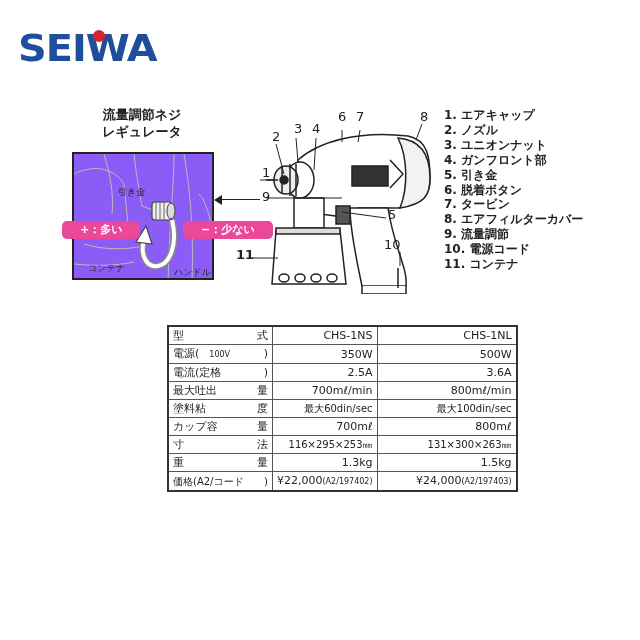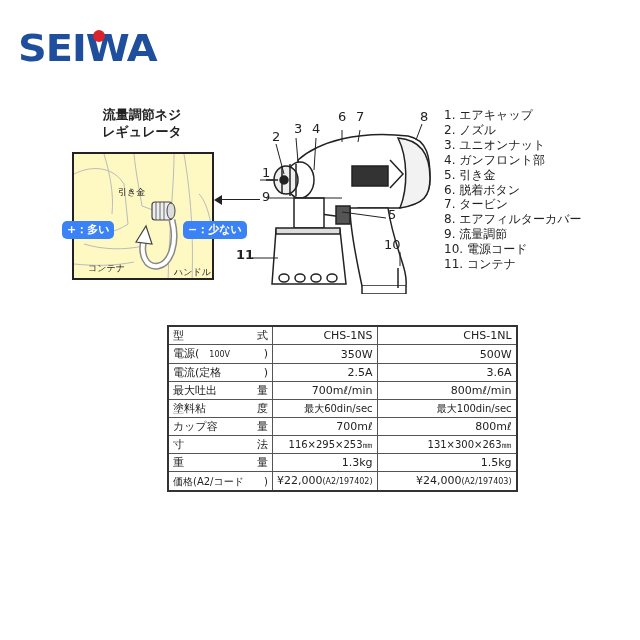--- a/index.html
+++ b/index.html
@@ -5,34 +5,34 @@
   html, body { margin:0; padding:0; background:#ffffff; }
   body { width:640px; height:640px; position:relative; overflow:hidden; font-family:"DejaVu Sans", sans-serif; color:#222; }
   .abs { position:absolute; }
   
   .logo { left:18px; top:22px; width:140px; height:44px; }
   .logo-text { position:absolute; left:0; top:6px; font-family:"DejaVu Sans", sans-serif; font-weight:bold; font-size:38px; letter-spacing:-1px; color:#1f4e9c; transform:scaleX(1.05); transform-origin:left; line-height:40px; }
   .logo-dot { position:absolute; left:75px; top:8px; width:12px; height:12px; border-radius:50%; background:#d8242c; }
 
   
   .reg-title { left:92px; top:106px; width:100px; text-align:center; font-size:13px; font-weight:bold; line-height:17px; color:#222; }
-  .inset { left:72px; top:152px; width:142px; height:128px; border:2px solid #222; box-sizing:border-box; background:#fef9c3; overflow:hidden; }
+  .inset { left:72px; top:152px; width:142px; height:128px; border:2px solid #222; box-sizing:border-box; background:#8b5cf6; overflow:hidden; }
   .inset svg { position:absolute; left:0; top:0; }
   .inset-label { position:absolute; font-size:9px; color:#222; }
-  .pill { position:absolute; background:#3b82f6; color:#fff; font-weight:bold; font-size:11px; padding:2px 5px; border-radius:5px; line-height:14px; white-space:nowrap; }
+  .pill { position:absolute; background:#ec4899; color:#fff; font-weight:bold; font-size:11px; padding:2px 18px; border-radius:5px; line-height:14px; white-space:nowrap; }
   .arrow-line { left:218px; top:199px; width:42px; height:1px; background:#222; }
   .arrow-head { left:214px; top:195px; width:0; height:0; border-top:5px solid transparent; border-bottom:5px solid transparent; border-right:8px solid #222; }
 
   
   .gun { left:238px; top:108px; width:200px; height:186px; }
   .callout { position:absolute; font-size:13px; color:#222; line-height:14px; }
 
   
   .parts { left:444px; top:108px; width:180px; }
-  .part { font-size:12px; line-height:14.9px; color:#222; white-space:nowrap; }
+  .part { font-size:12px; line-height:14.9px; color:#222; white-space:nowrap;font-weight:bold; }
 
   
   .spec { left:167px; top:325px; border-collapse:collapse; border:2px solid #333; }
   .spec td { border:1px solid #555; height:17px; padding:0 4px; font-size:11px; color:#222; white-space:nowrap; line-height:17px; }
   .spec td.lbl { width:95px; position:relative; }
   .spec td.v { width:93px; text-align:right; }
   .lbl-a { float:left; }
   .lbl-b { float:right; }
   .small { font-size:8px; }
 </style>

